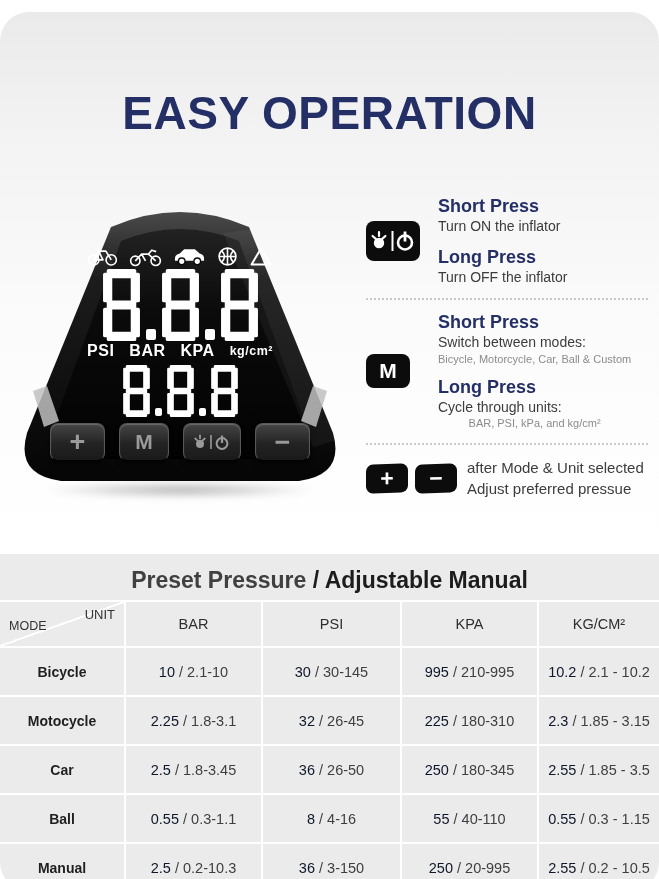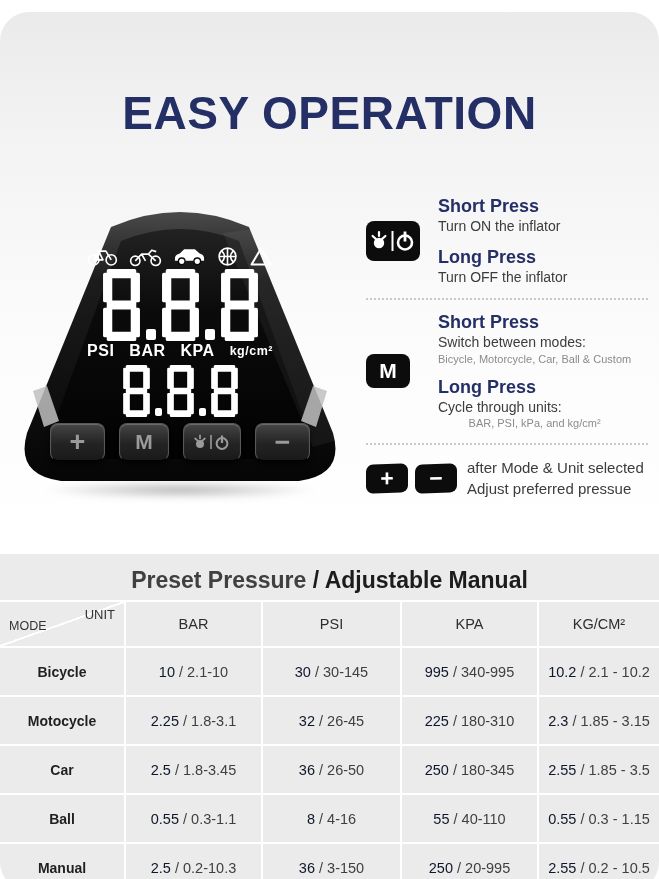--- a/index.html
+++ b/index.html
@@ -295,21 +295,21 @@
           <span class="rng">2.1-10</span>
         </div>
       <div class="cell val cb">
           <span class="preset">30</span>
           <span class="sep"> / </span>
           <span class="rng">30-145</span>
         </div>
       <div class="cell val cb">
           <span class="preset">995</span>
           <span class="sep"> / </span>
-          <span class="rng">340-995</span>
+          <span class="rng">210-995</span>
         </div>
       <div class="cell val cb">
           <span class="preset">10.2</span>
           <span class="sep"> / </span>
           <span class="rng">2.1 - 10.2</span>
         </div>
 
       <div class="cell mode">Motocycle</div>
       <div class="cell val cb">
           <span class="preset">2.25</span>

